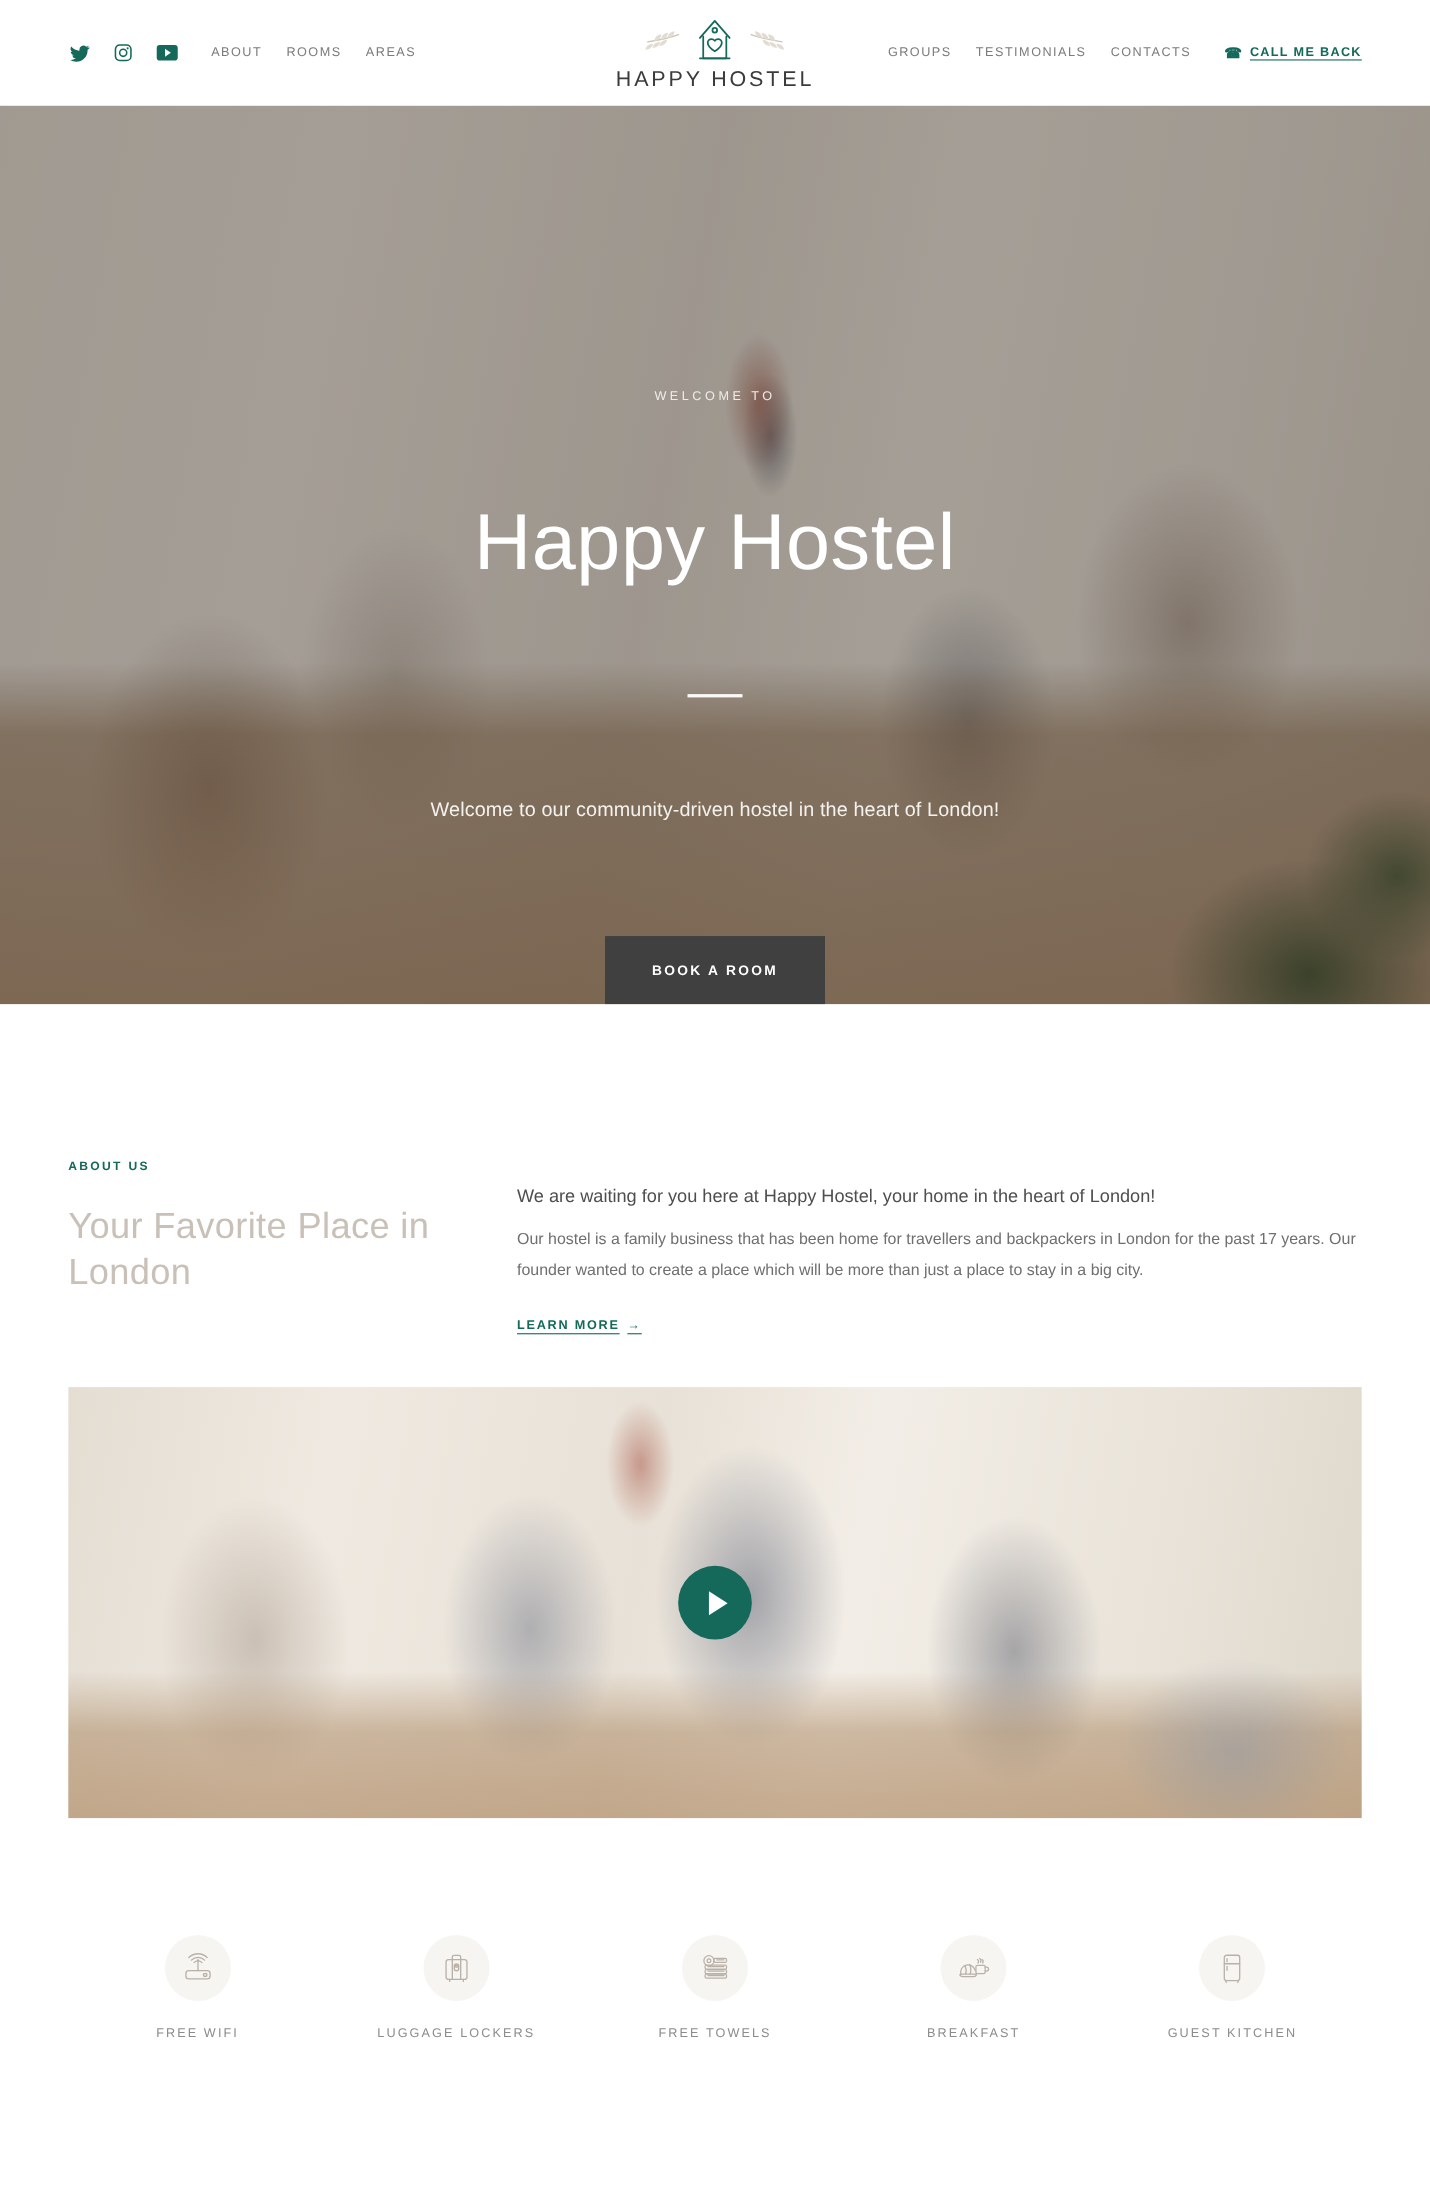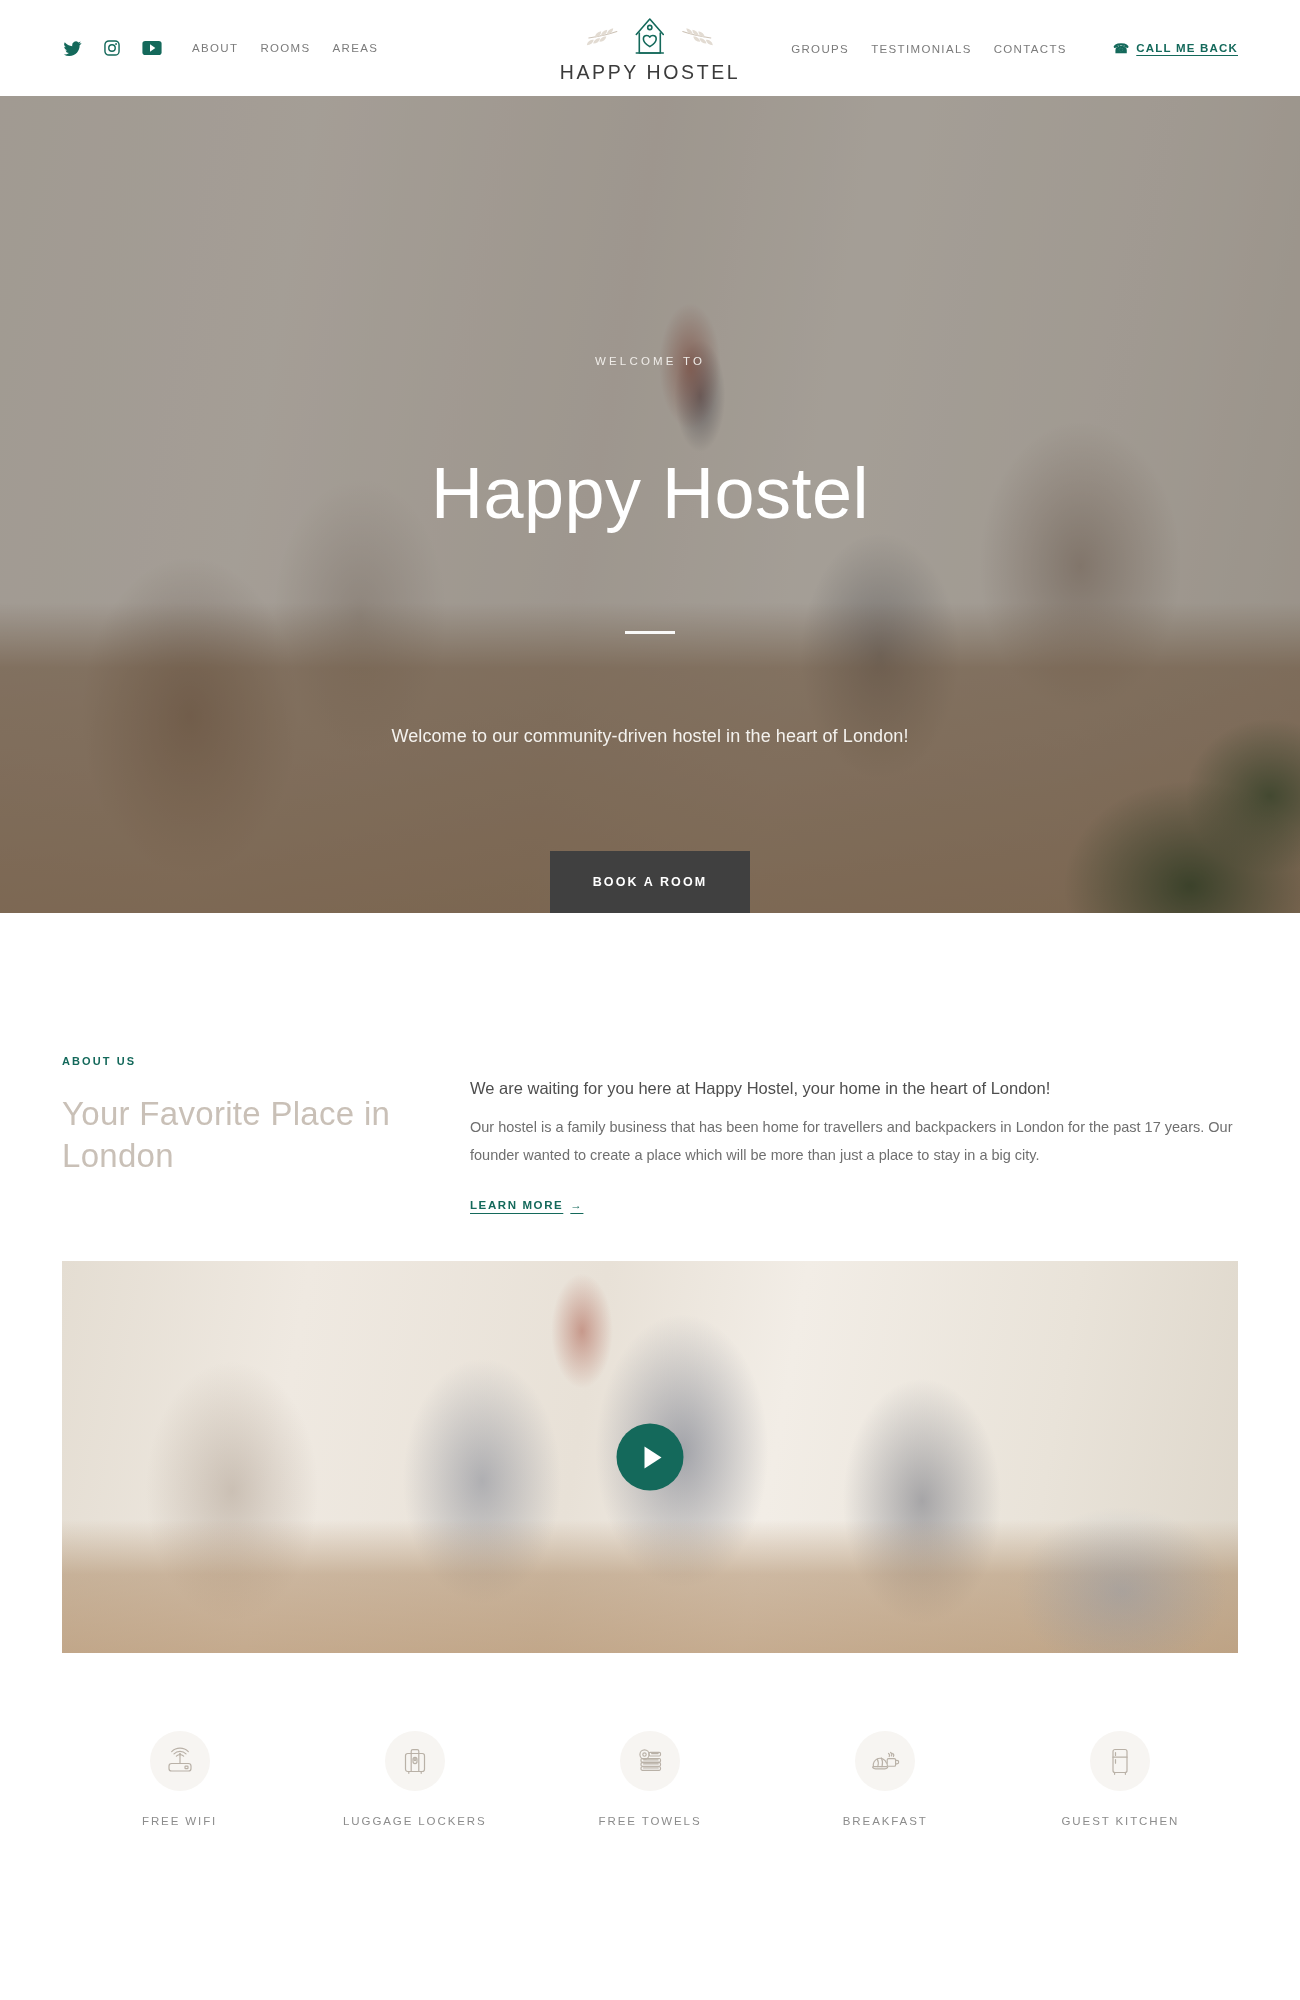--- a/index.html
+++ b/index.html
@@ -69,22 +69,22 @@
     letter-spacing: 2.6px;
     color: #3b3b3b;
     font-weight: 400;
     margin-top: 3px;
     white-space: nowrap;
   }
 
   .header-right {
     margin-left: auto;
     display: flex;
-    align-items: flex-end;
-    gap: 22px;
+    align-items: center;
+    gap: 6px;
   }
 
   .callback-link {
     display: flex;
     align-items: center;
     gap: 6px;
     color: #14695b;
     text-decoration: none;
     font-size: 11.5px;
     letter-spacing: 1.2px;
@@ -278,21 +278,21 @@
     width: 0; height: 0;
     border-left: 17px solid #ffffff;
     border-top: 11px solid transparent;
     border-bottom: 11px solid transparent;
     margin-left: 5px;
   }
 
   
   .amenities {
     display: flex;
-    padding: 78px 62px 64px 62px;
+    padding: 106px 62px 64px 62px;
     text-align: right;
   }
   .amenity {
     flex: 1;
     display: flex;
     flex-direction: column;
     align-items: center;
     text-decoration: none;
   }
   .amenity-circle {

